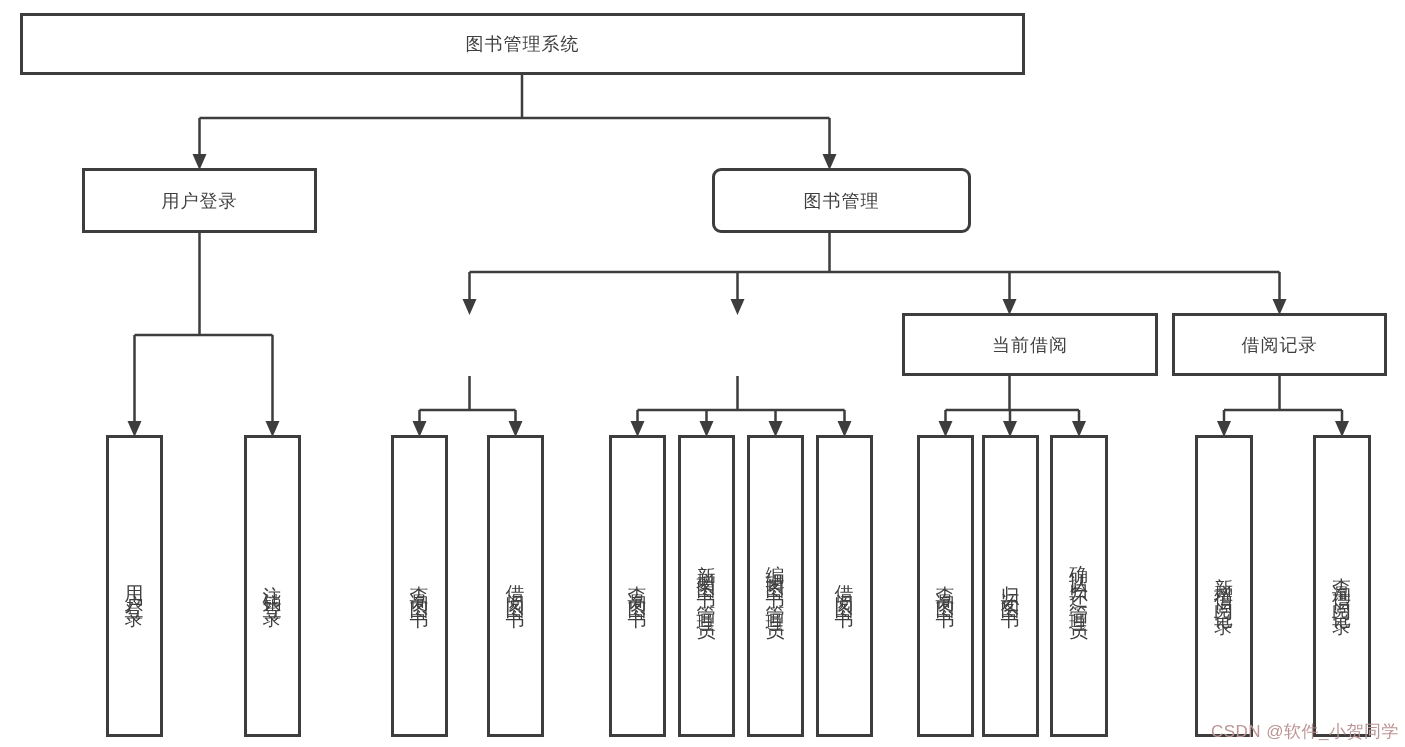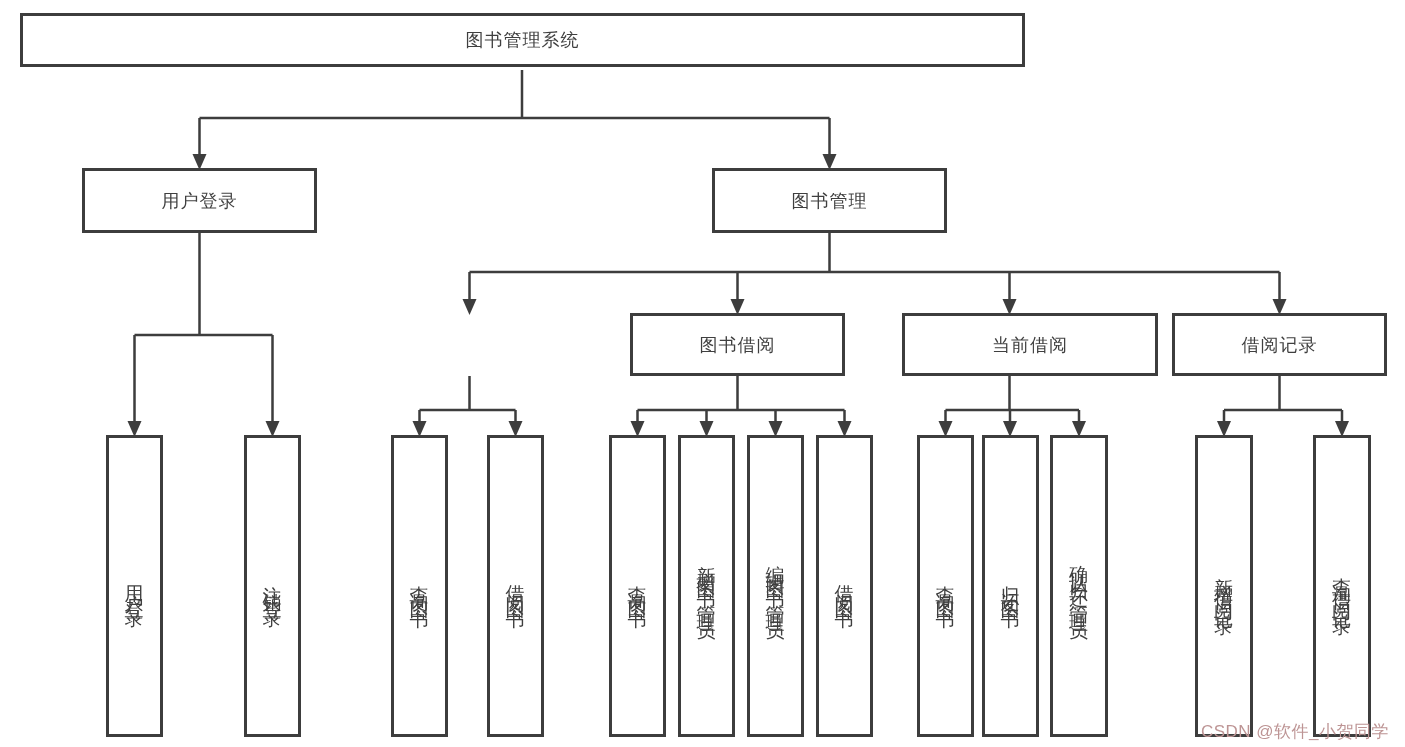--- a/index.html
+++ b/index.html
@@ -31,23 +31,23 @@
     letter-spacing:1px;
     white-space:nowrap;
   }
   .leaf span{
     writing-mode:vertical-rl;
     letter-spacing:8px;
     font-size:19px;
     line-height:1;
   }
   
-  .n-root {left:20px;  top:13px;  width:1005px; height:54px;}
+  .n-root {left:20px;  top:13px;  width:1005px; height:62px;}
   .n-l2-0 {left:82px;  top:168px; width:235px;  height:65px;}
-  .n-l2-1 {left:712px; top:168px; width:235px;  height:65px;}
+  .n-l2-1 {left:712px; top:168px; width:259px;  height:65px;border-radius:9px;}
   .n-l3-0 {left:362px; top:313px; width:215px;  height:63px;}
   .n-l3-1 {left:630px; top:313px; width:215px;  height:63px;}
   .n-l3-2 {left:902px; top:313px; width:256px;  height:63px;}
   .n-l3-3 {left:1172px;top:313px; width:215px;  height:63px;}
   
   .leaf{top:435px;height:302px;width:57px;}
   .n-lf-0 {left:106px;}
   .n-lf-1 {left:244px;}
   .n-lf-2 {left:391px;}
   .n-lf-3 {left:487px;}
@@ -55,21 +55,21 @@
   .n-lf-5 {left:678px;}
   .n-lf-6 {left:747px;}
   .n-lf-7 {left:816px;}
   .n-lf-8 {left:917px;}
   .n-lf-9 {left:982px;}
   .n-lf-10{left:1050px;width:58px;}
   .n-lf-11{left:1195px;width:58px;}
   .n-lf-12{left:1313px;width:58px;}
   .watermark{
     position:absolute;
-    right:16px;bottom:4px;
+    right:6px;bottom:4px;
     z-index:5;
     font-size:17px;
     color:var(--wm);
     letter-spacing:0.5px;
   }
 </style>
 </head>
 <body>
 
 <div class="canvas">
@@ -117,23 +117,20 @@
     <span>图书管理系统</span>
   </div>
 
   <div class="node n-l2-0">
     <span>用户登录</span>
   </div>
   <div class="node n-l2-1">
     <span>图书管理</span>
   </div>
 
-  <div class="node n-l3-1">
-    <span>图书借阅</span>
-  </div>
   <div class="node n-l3-2">
     <span>当前借阅</span>
   </div>
   <div class="node n-l3-3">
     <span>借阅记录</span>
   </div>
 
   <div class="node leaf n-lf-0">
     <span>用户登录</span>
   </div>

